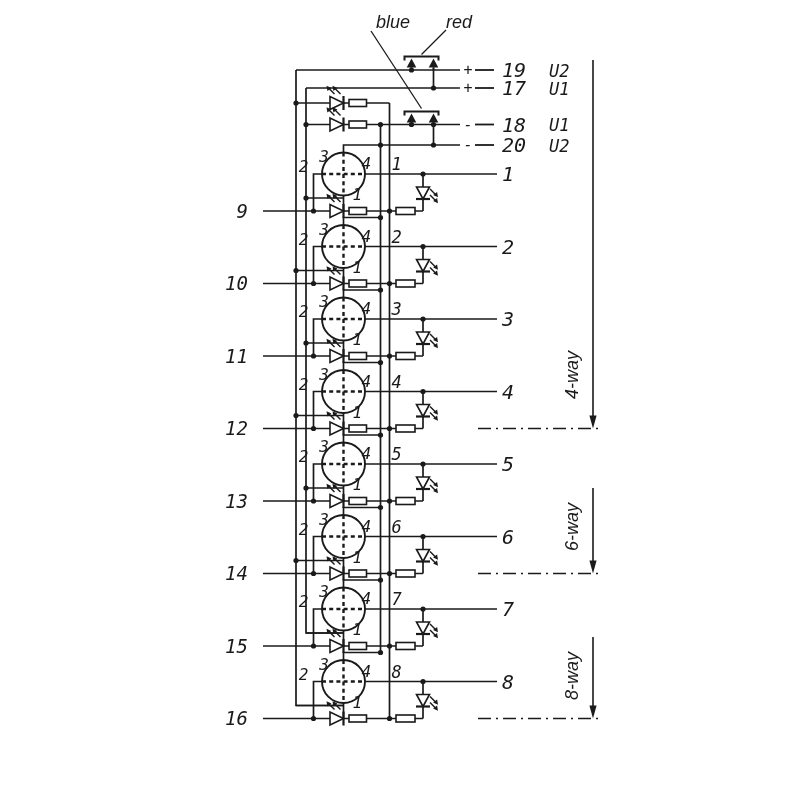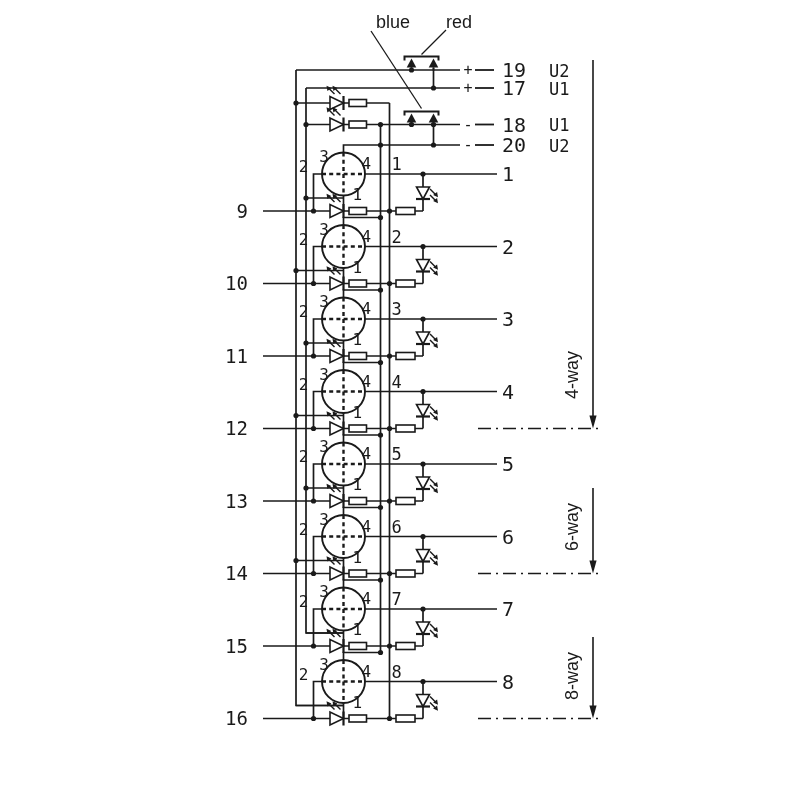--- a/index.html
+++ b/index.html
@@ -1,16 +1,16 @@
 <!DOCTYPE html>
 <html><head>
 <meta charset="utf-8">
 <style>
   html,body{margin:0;padding:0;background:#ffffff;}
-  #stage{position:relative;width:800px;height:800px;background:#ffffff;overflow:hidden;}
+  #stage{position:relative;width:800px;height:800px;background:#ffffff;overflow:hidden;font-style:italic;}
   svg text{font-family:"Liberation Sans","DejaVu Sans",sans-serif;fill:#1a1a1a;}
   .num{font-family:"DejaVu Sans Mono","Liberation Mono",monospace;}
 </style>
 </head>
 <body>
 
 <div id="stage"><svg width="800" height="800" viewBox="0 0 800 800">
       <g>
         <g>
           <path d="M296,70 H460" fill="none" stroke="#1a1a1a" stroke-width="1.7"></path>

